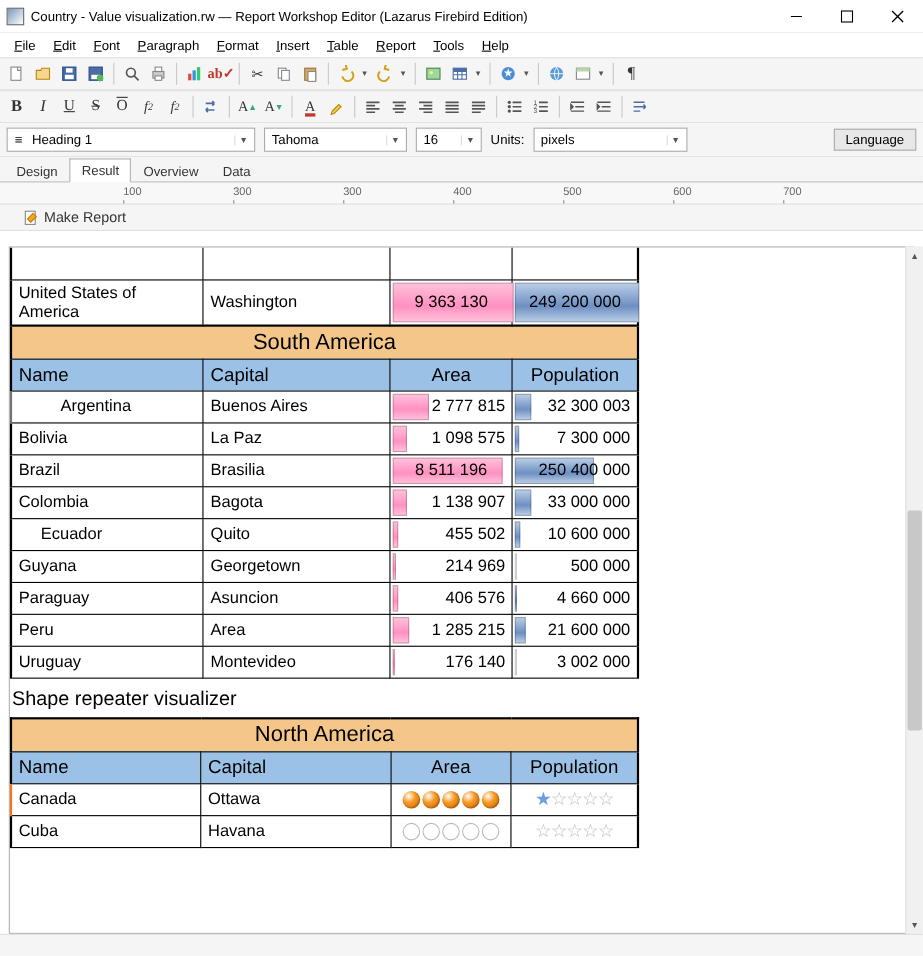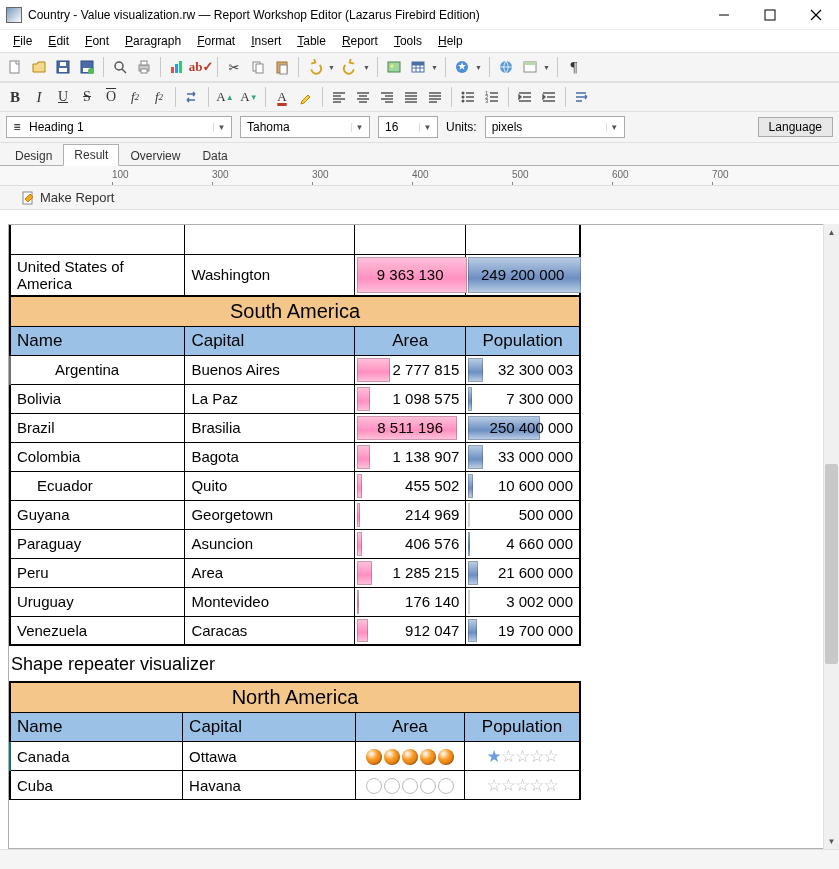--- a/index.html
+++ b/index.html
@@ -441,26 +441,20 @@
             <td style="">Area</td>
             <td class="num" style=""><span class="bar-bg bar-pink" style="width:13.700000000000001%"></span><span class="numtext">1 285 215</span></td>
             <td class="num" style="border-right:2px solid #000;"><span class="bar-bg bar-blue" style="width:8.7%"></span><span class="numtext">21 600 000</span></td>
           </tr>
           <tr>
             <td style="border-left:2px solid #000;">Uruguay</td>
             <td style="">Montevideo</td>
             <td class="num" style=""><span class="bar-bg bar-pink" style="width:1.9%"></span><span class="numtext">176 140</span></td>
             <td class="num" style="border-right:2px solid #000;"><span class="bar-bg bar-blue" style="width:1.2%"></span><span class="numtext">3 002 000</span></td>
           </tr>
-          <tr>
-            <td style="border-left:2px solid #000;border-bottom:2px solid #000;">Venezuela</td>
-            <td style="border-bottom:2px solid #000;">Caracas</td>
-            <td class="num" style="border-bottom:2px solid #000;"><span class="bar-bg bar-pink" style="width:9.700000000000001%"></span><span class="numtext">912 047</span></td>
-            <td class="num" style="border-right:2px solid #000;border-bottom:2px solid #000;"><span class="bar-bg bar-blue" style="width:7.9%"></span><span class="numtext">19 700 000</span></td>
-          </tr>
         </tbody>
       </table>
       <div class="section-title">Shape repeater visualizer</div>
       <table class="repr">
         <colgroup>
           <col style="width:195px">
           <col style="width:195px">
           <col style="width:122px">
           <col style="width:120px">
         </colgroup>
@@ -468,21 +462,21 @@
           <tr>
             <td colspan="4" class="continent-hdr" style="border:2px solid #000;border-bottom:1px solid #000;">North America</td>
           </tr>
           <tr>
             <td class="colhdr" style="font-size:17px;border-left:2px solid #000;">Name</td>
             <td class="colhdr" style="font-size:17px;">Capital</td>
             <td class="colhdr c" style="font-size:17px;">Area</td>
             <td class="colhdr c" style="font-size:17px;border-right:2px solid #000;">Population</td>
           </tr>
           <tr>
-            <td style="border-left:2px solid #0f766e;">Canada</td>
+            <td style="border-left:2px solid #f97316;">Canada</td>
             <td>Ottawa</td>
             <td class="dots"><span class="dot on"></span><span class="dot on"></span><span class="dot on"></span><span class="dot on"></span><span class="dot on"></span></td>
             <td class="starow" style="border-right:2px solid #000;"><span class="star on">★</span><span class="star">☆</span><span class="star">☆</span><span class="star">☆</span><span class="star">☆</span></td>
           </tr>
           <tr>
             <td style="border-left:2px solid #000;">Cuba</td>
             <td>Havana</td>
             <td class="dots"><span class="dot off"></span><span class="dot off"></span><span class="dot off"></span><span class="dot off"></span><span class="dot off"></span></td>
             <td class="starow" style="border-right:2px solid #000;"><span class="star">☆</span><span class="star">☆</span><span class="star">☆</span><span class="star">☆</span><span class="star">☆</span></td>
           </tr>

